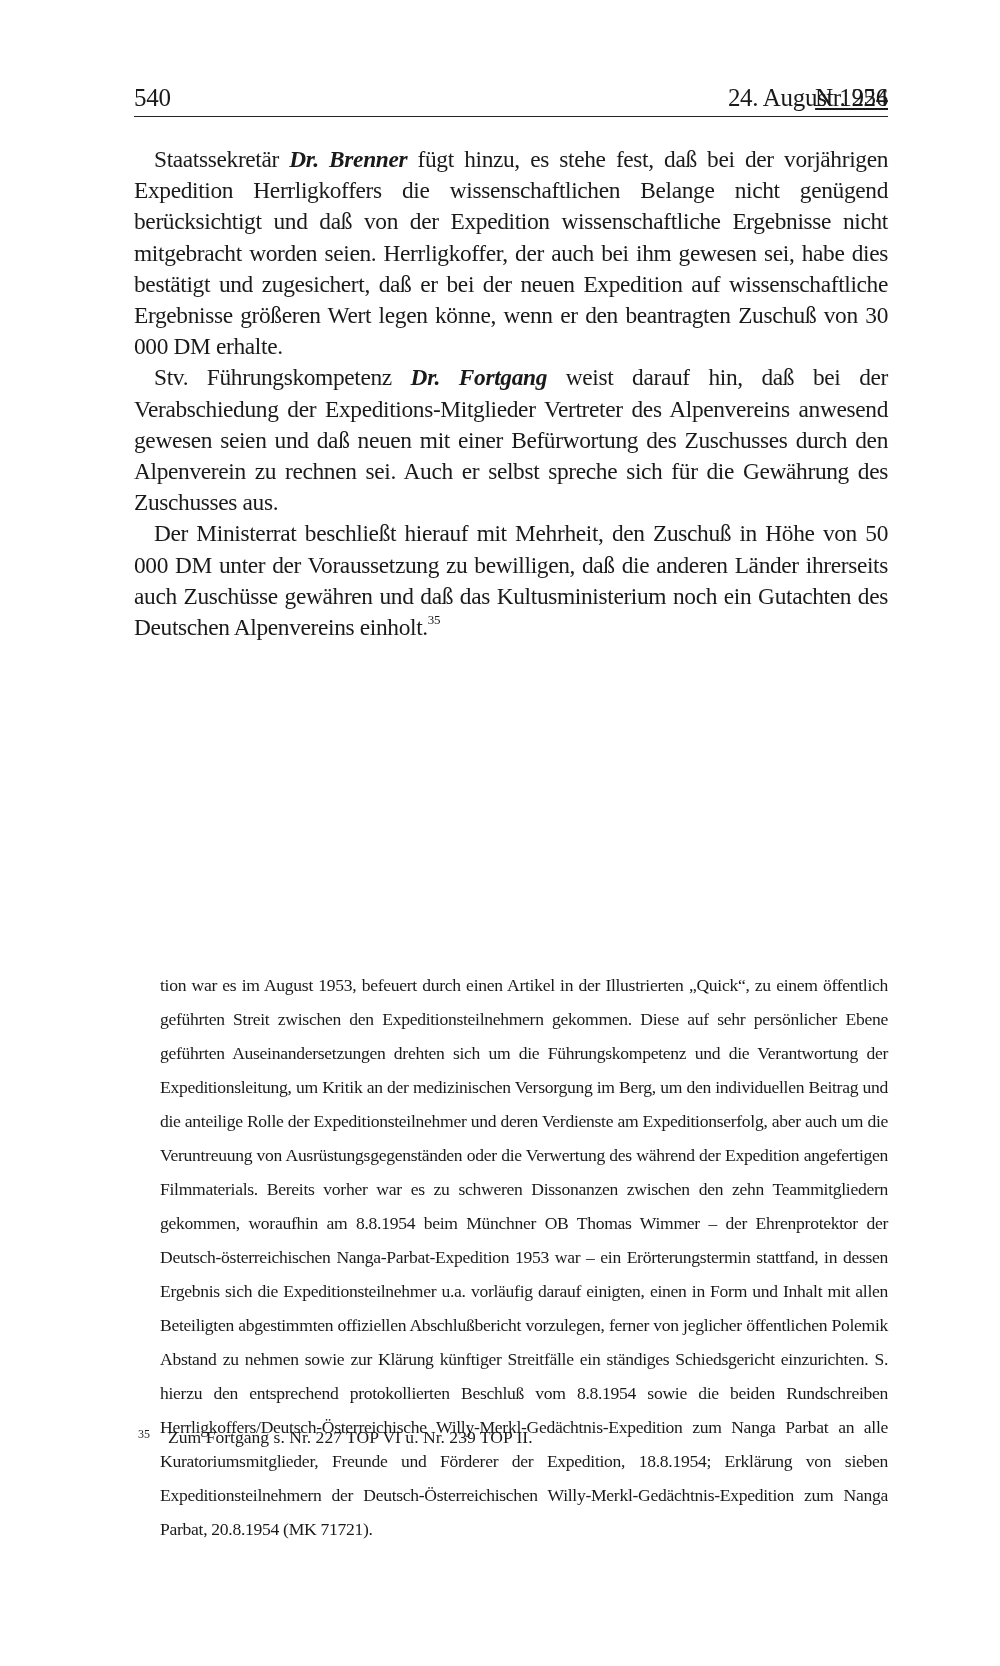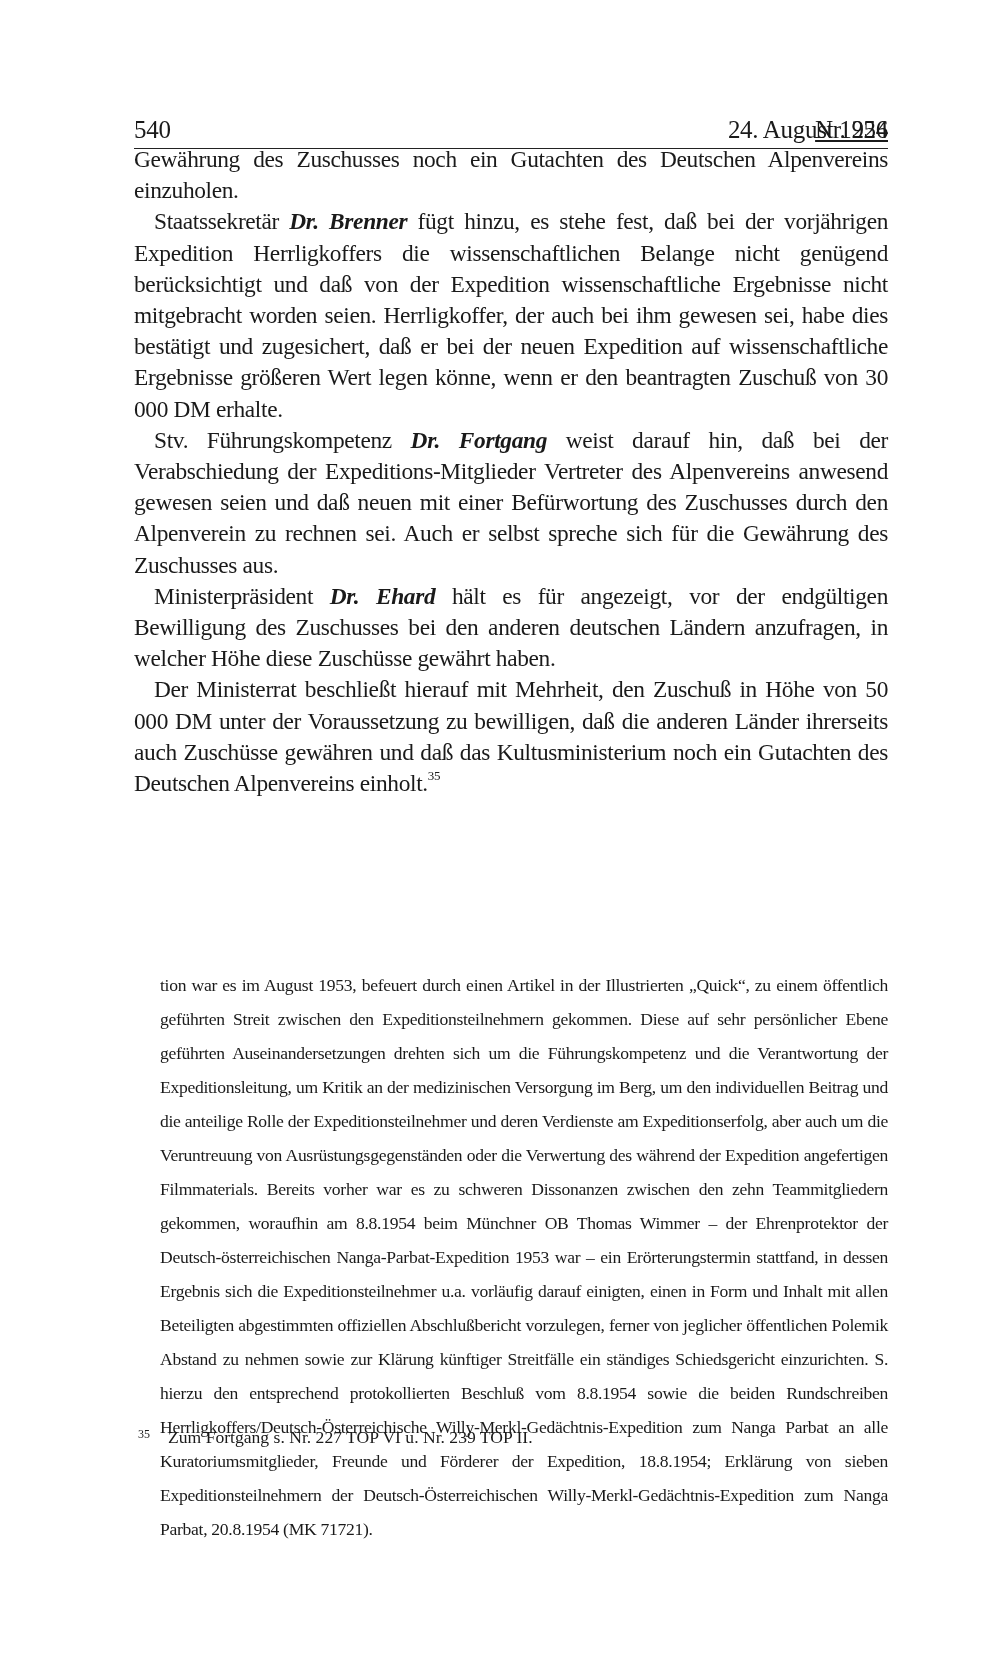--- a/index.html
+++ b/index.html
@@ -1,18 +1,18 @@
 <!DOCTYPE html>
 <html><head>
   <meta charset="utf-8">
   <style>
     html, body { margin:0; padding:0; background:#ffffff; }
     body { width:1000px; height:1666px; position:relative; overflow:hidden; color:#1a1a1a;
       font-family:"Liberation Serif", "DejaVu Serif", serif; }
-    .header { position:absolute; left:134px; top:82px; width:754px; height:34px; border-bottom:1px solid #222;margin-top:32px; }
+    .header { position:absolute; left:134px; top:82px; width:754px; height:34px; border-bottom:1px solid #222; }
     .header span { position:absolute; top:0; font-size:25px; line-height:32px; letter-spacing:-0.3px; }
     .hdr-left { left:0; }
     .hdr-center { left:0; right:0; text-align:right; }
     .hdr-right { right:0;text-decoration:underline; }
     .main { position:absolute; left:134px; top:144px; width:754px; font-size:23.4px; line-height:31.2px;
       text-align:justify; letter-spacing:-0.35px; }
     .main p { margin:0; text-indent:20px; }
     .main p.cont { text-indent:0; }
     .main i { font-style:italic;font-weight:bold; }
     sup { font-size:13px; line-height:0; vertical-align:super; position:relative; top:-2px; }
@@ -26,24 +26,22 @@
 </head>
 <body>
 
 <div class="header">
   <span class="hdr-left">540</span>
   <span class="hdr-center">24. August 1954</span>
   <span class="hdr-right">Nr. 226</span>
 </div>
 
 <div class="main">
-  <p class="cont">Gewährung des Zuschusses noch ein Gutachten des Deutschen Alpenvereins einzuholen.</p>
   <p><span>Staatssekretär </span><i>Dr. Brenner</i><span> fügt hinzu, es stehe fest, daß bei der vorjährigen Expedition Herrligkoffers die wissenschaftlichen Belange nicht genügend berücksichtigt und daß von der Expedition wissenschaftliche Ergebnisse nicht mitgebracht worden seien. Herrligkoffer, der auch bei ihm gewesen sei, habe dies bestätigt und zugesichert, daß er bei der neuen Expedition auf wissenschaftliche Ergebnisse größeren Wert legen könne, wenn er den beantragten Zuschuß von 30 000 DM erhalte.</span></p>
   <p><span>Stv. Führungskompetenz </span><i>Dr. Fortgang</i><span> weist darauf hin, daß bei der Verabschiedung der Expeditions-Mitglieder Vertreter des Alpenvereins anwesend gewesen seien und daß neuen mit einer Befürwortung des Zuschusses durch den Alpenverein zu rechnen sei. Auch er selbst spreche sich für die Gewährung des Zuschusses aus.</span></p>
-  <p><span>Ministerpräsident </span><i>Dr. Ehard</i><span> hält es für angezeigt, vor der endgültigen Bewilligung des Zuschusses bei den anderen deutschen Ländern anzufragen, in welcher Höhe diese Zuschüsse gewährt haben.</span></p>
   <p><span>Der Ministerrat beschließt hierauf mit Mehrheit, den Zuschuß in Höhe von 50 000 DM unter der Voraussetzung zu bewilligen, daß die anderen Länder ihrerseits auch Zuschüsse gewähren und daß das Kultusministerium noch ein Gutachten des Deutschen Alpenvereins einholt.</span><sup>35</sup></p>
 </div>
 
 <div class="notes">
   <p>tion war es im August 1953, befeuert durch einen Artikel in der Illustrierten „Quick“, zu einem öffentlich geführten Streit zwischen den Expeditionsteilnehmern gekommen. Diese auf sehr persönlicher Ebene geführten Auseinandersetzungen drehten sich um die Führungskompetenz und die Verantwortung der Expeditionsleitung, um Kritik an der medizinischen Versorgung im Berg, um den individuellen Beitrag und die anteilige Rolle der Expeditionsteilnehmer und deren Verdienste am Expeditionserfolg, aber auch um die Veruntreuung von Ausrüstungsgegenständen oder die Verwertung des während der Expedition angefertigen Filmmaterials. Bereits vorher war es zu schweren Dissonanzen zwischen den zehn Teammitgliedern gekommen, woraufhin am 8.8.1954 beim Münchner OB Thomas Wimmer – der Ehrenprotektor der Deutsch-österreichischen Nanga-Parbat-Expedition 1953 war – ein Erörterungstermin stattfand, in dessen Ergebnis sich die Expeditionsteilnehmer u.a. vorläufig darauf einigten, einen in Form und Inhalt mit allen Beteiligten abgestimmten offiziellen Abschlußbericht vorzulegen, ferner von jeglicher öffentlichen Polemik Abstand zu nehmen sowie zur Klärung künftiger Streitfälle ein ständiges Schiedsgericht einzurichten. S. hierzu den entsprechend protokollierten Beschluß vom 8.8.1954 sowie die beiden Rundschreiben Herrligkoffers/Deutsch-Österreichische Willy-Merkl-Gedächtnis-Expedition zum Nanga Parbat an alle Kuratoriumsmitglieder, Freunde und Förderer der Expedition, 18.8.1954; Erklärung von sieben Expeditionsteilnehmern der Deutsch-Österreichischen Willy-Merkl-Gedächtnis-Expedition zum Nanga Parbat, 20.8.1954 (MK 71721).</p>
 </div>
 
 <div class="fn35">
   <span class="mark">35</span>
   <span class="txt">Zum Fortgang s. Nr. 227 TOP VI u. Nr. 239 TOP II.</span>

